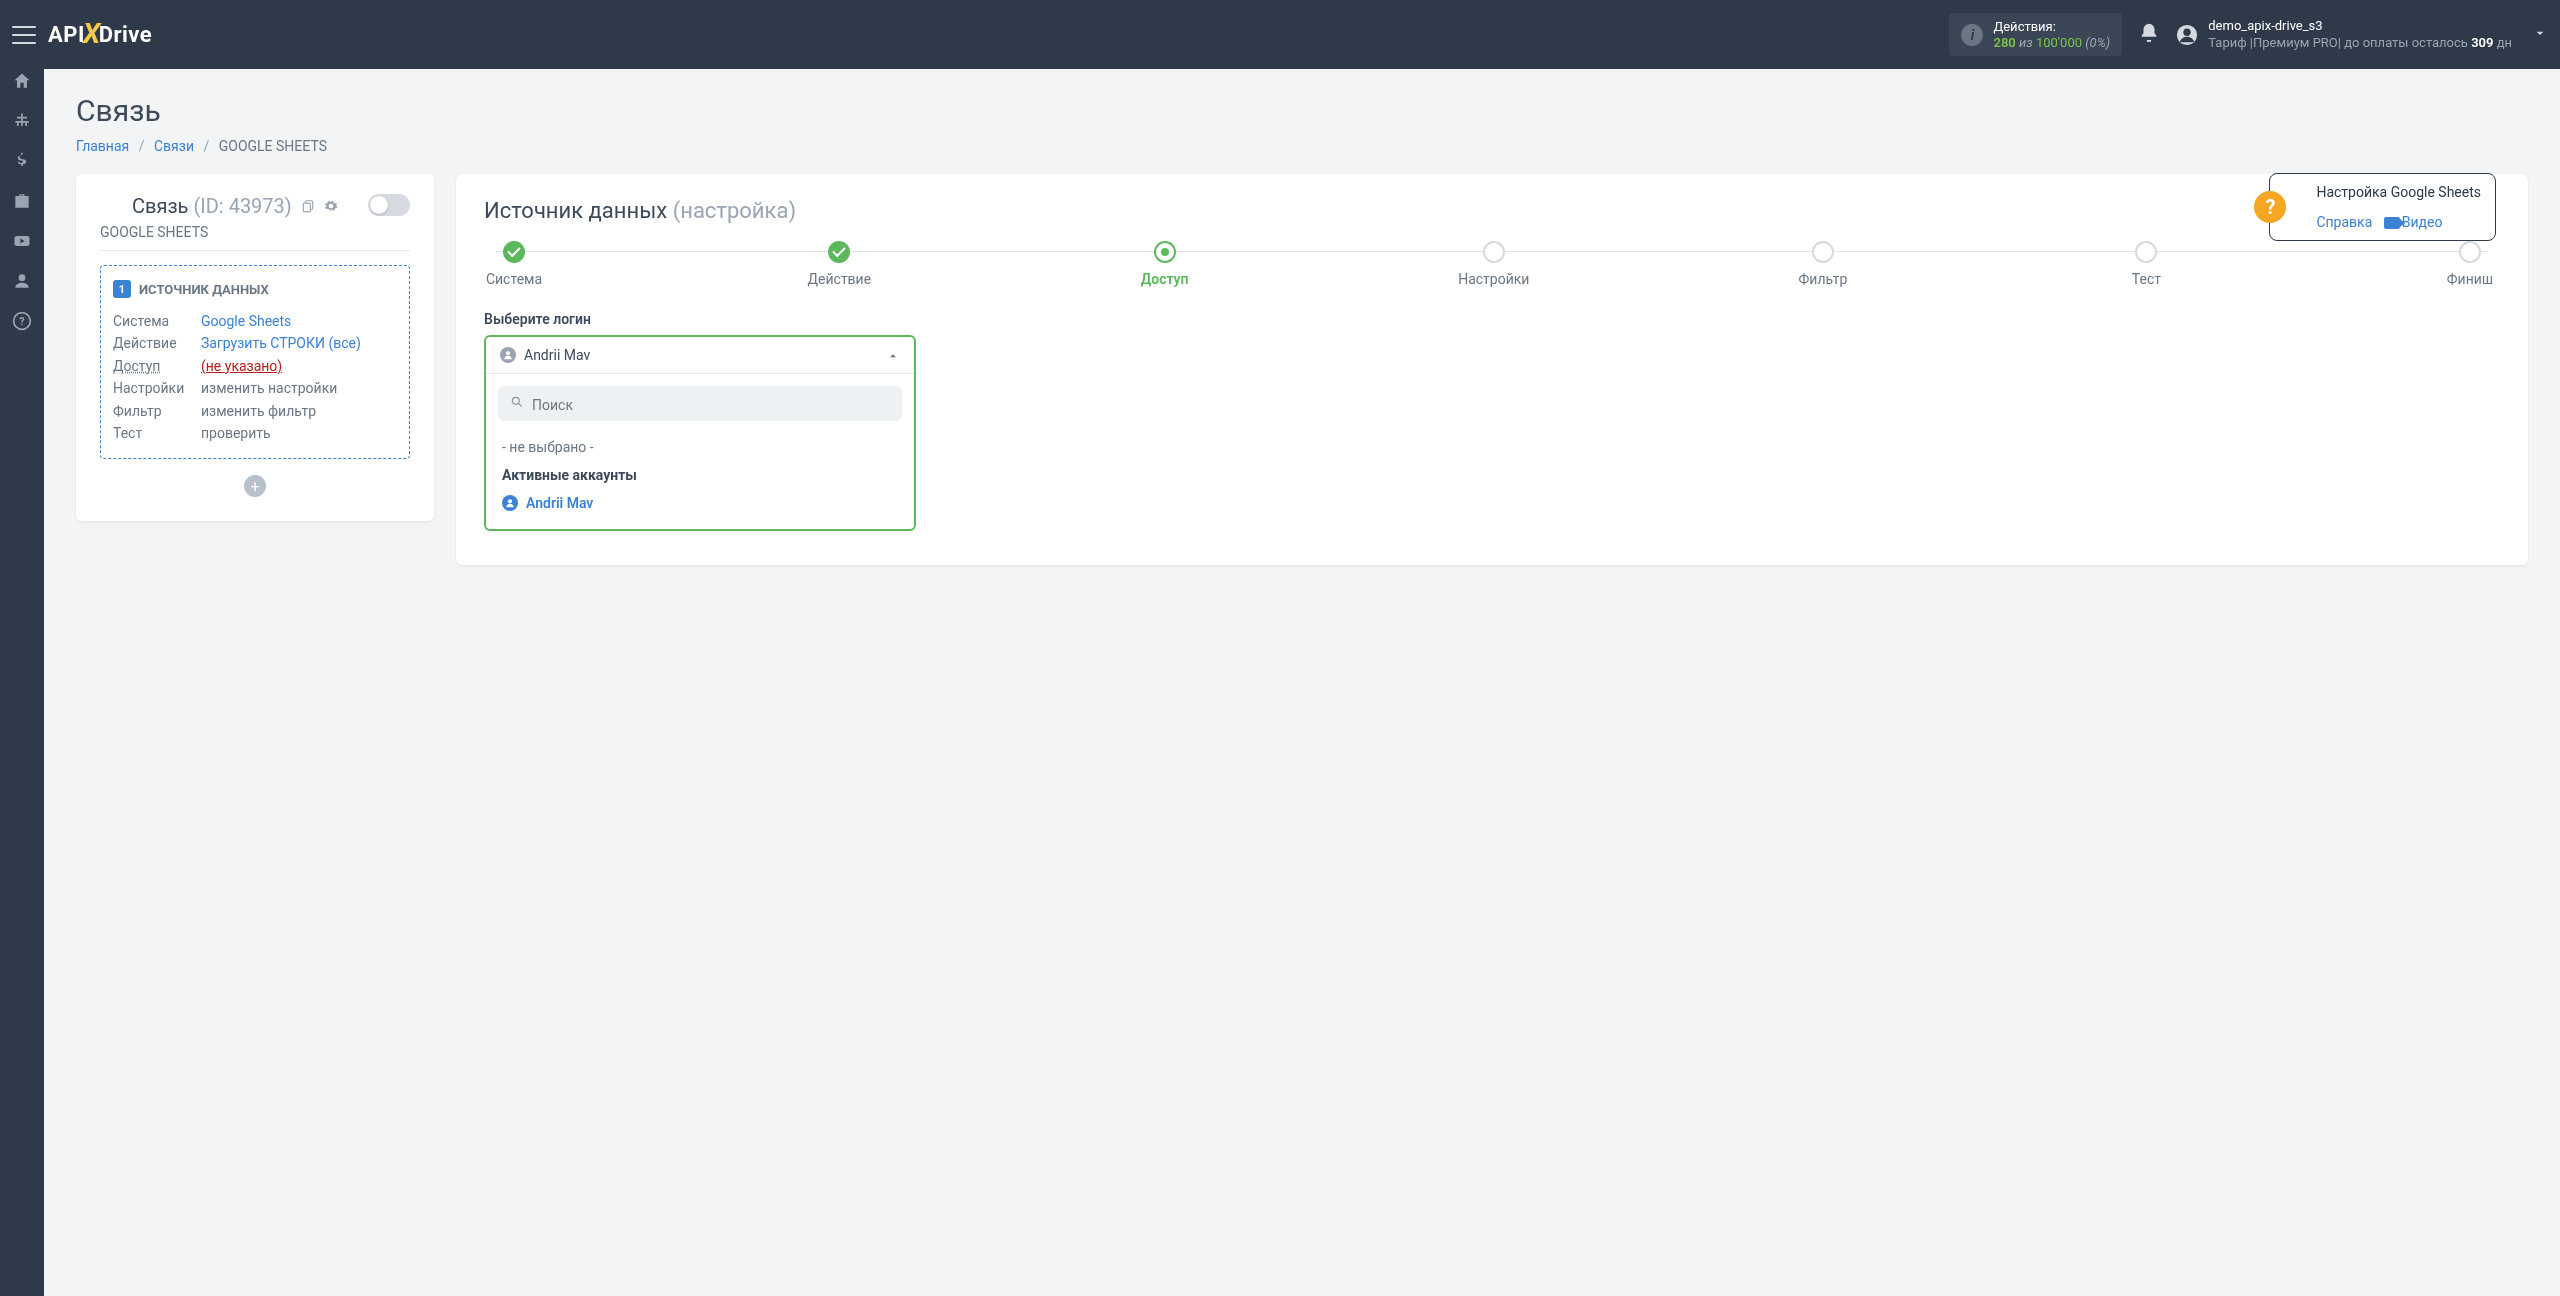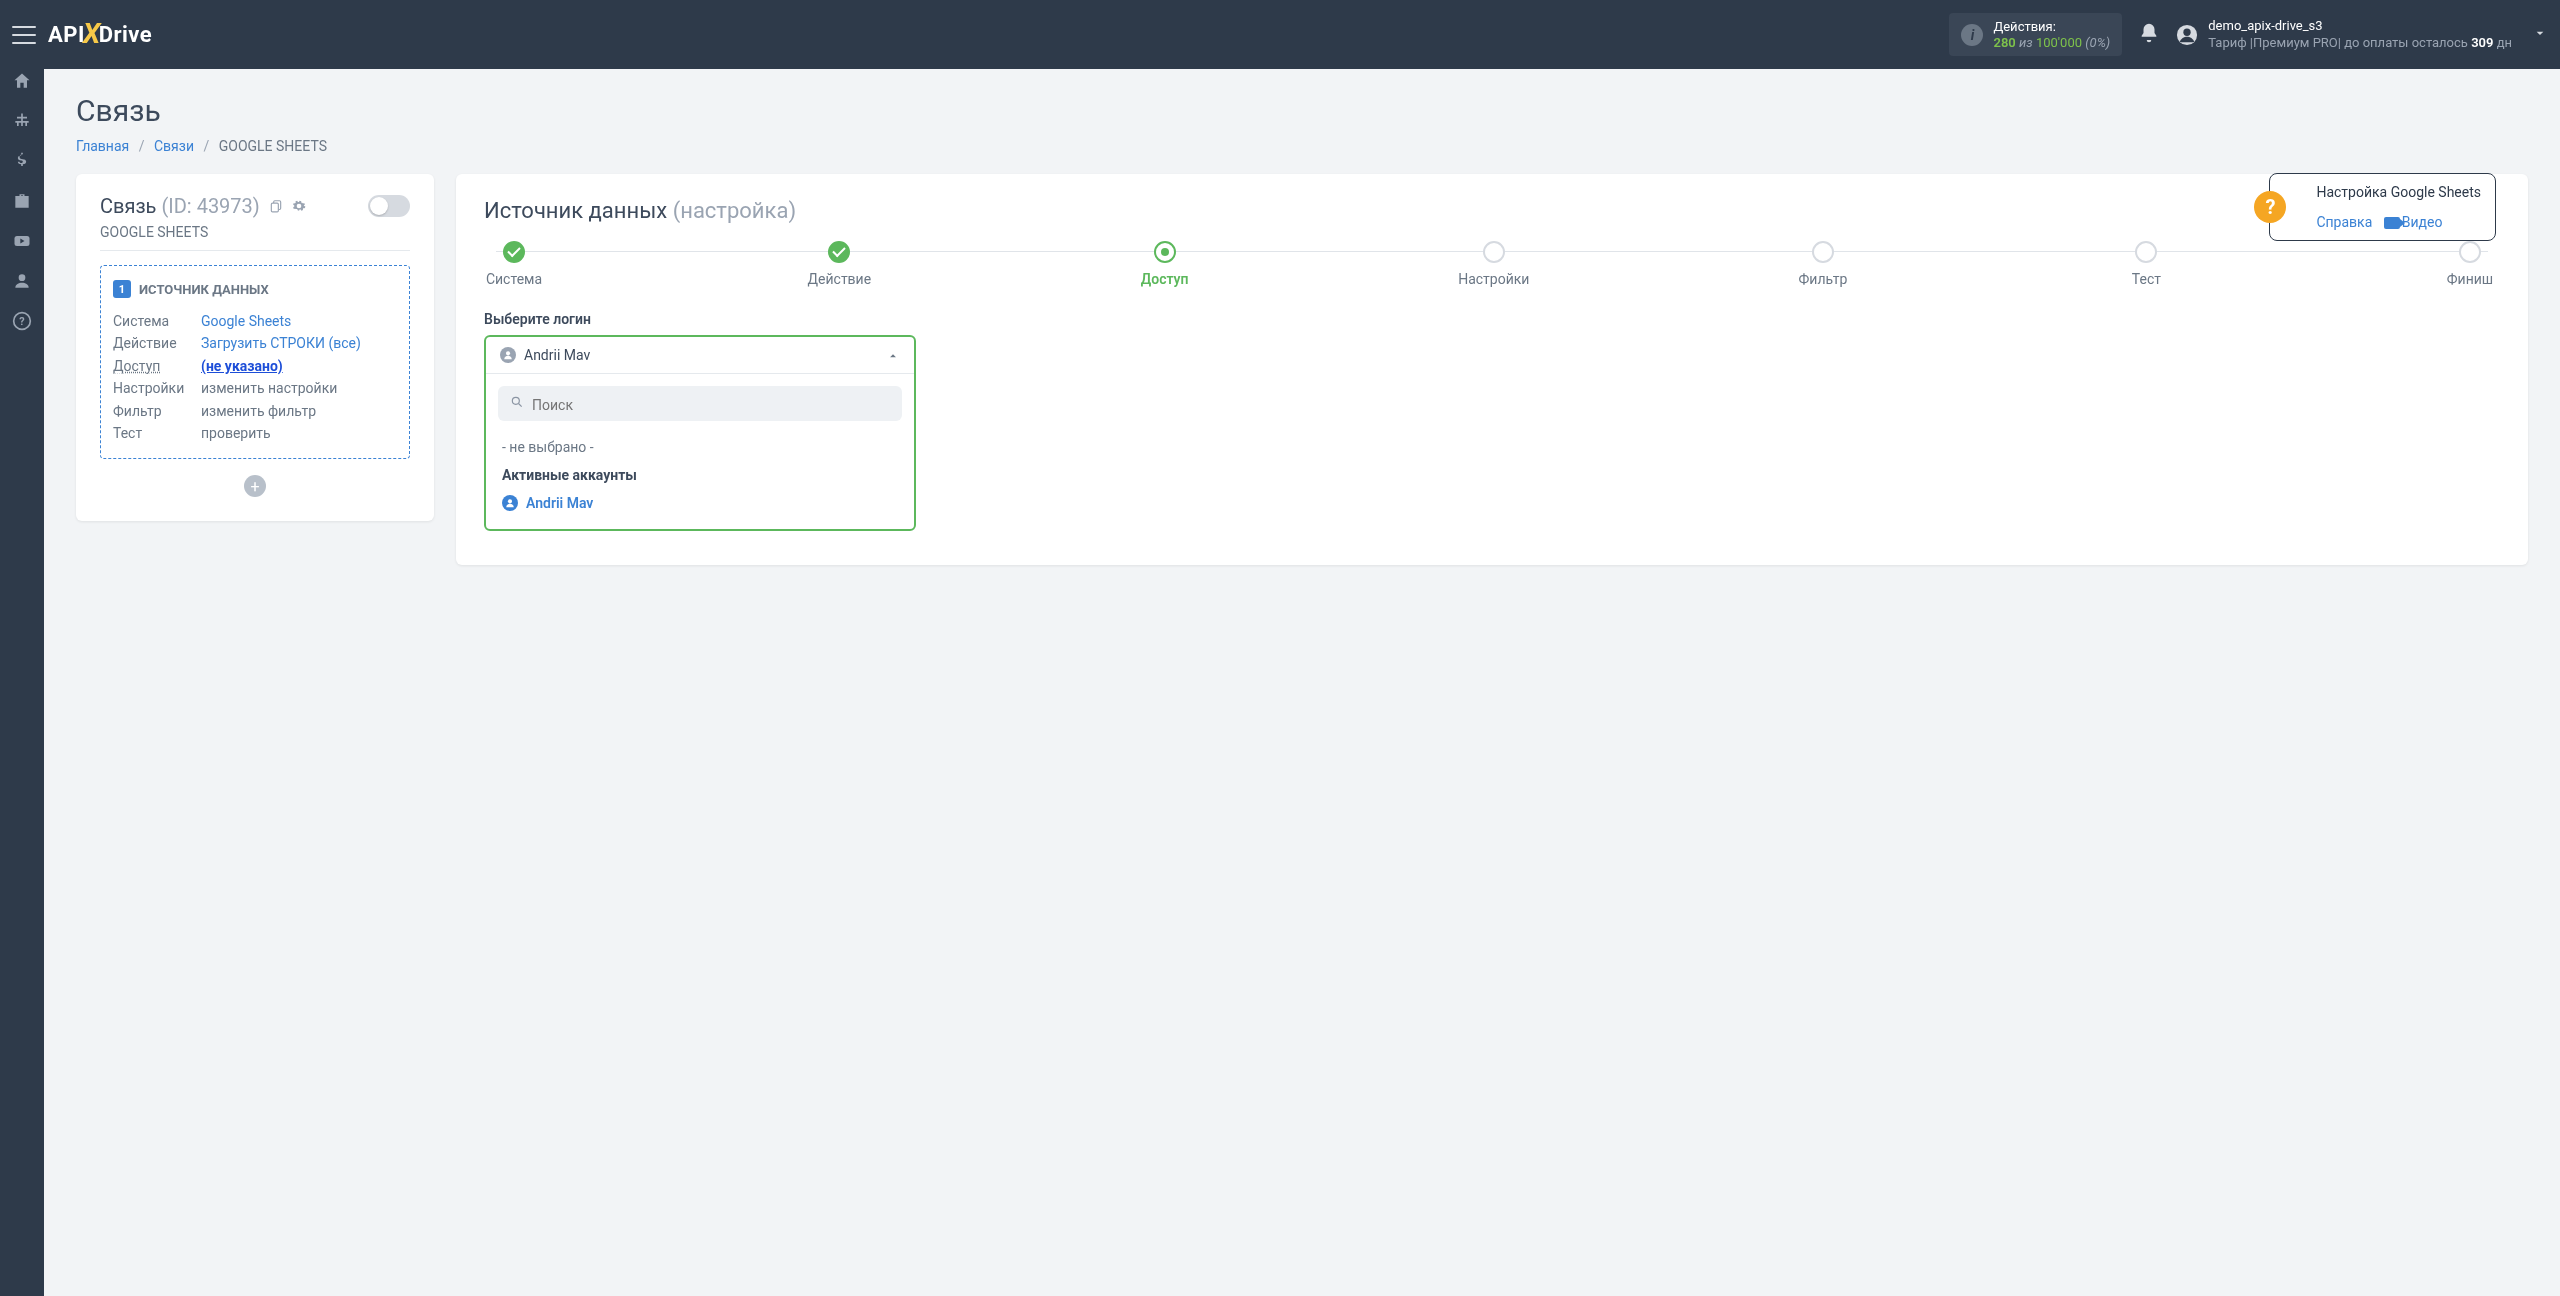--- a/index.html
+++ b/index.html
@@ -36,36 +36,36 @@
 .help-box .q { position: absolute; left: -16px; top: 50%; transform: translateY(-50%); width: 32px; height: 32px; border-radius: 50%; background: #f5a623; color: #fff; display: flex; align-items: center; justify-content: center; font-size: 20px; font-weight: 700; }
 .help-box .t1 { font-size: 14px; color: #2e3a4a; }
 .help-box .links { font-size: 14px; margin-top: 14px; }
 .help-box .links a { color: #3b82d4; text-decoration: none; }
 .help-box .links .vid { margin-left: 8px; }
 .help-box .vico { display: inline-block; width: 16px; height: 12px; background: #3b82d4; border-radius: 2px; position: relative; vertical-align: middle; margin-right: 2px; }
 .help-box .vico::after { content: ''; position: absolute; right: -5px; top: 2px; border-left: 5px solid #3b82d4; border-top: 4px solid transparent; border-bottom: 4px solid transparent; }
 .cols { display: flex; gap: 22px; margin-top: 20px; align-items: flex-start; }
 .card { background: #fff; border-radius: 6px; box-shadow: 0 1px 3px rgba(0,0,0,0.08); }
 .left-card { width: 358px; padding: 20px 24px 24px; }
-.left-card .title-row { display: flex; align-items: center; justify-content: space-between; margin-bottom: 6px; }
+.left-card .title-row { display: flex; align-items: flex-start; justify-content: space-between; margin-bottom: 6px; margin-left: 32px; }
 .left-card .title-row .ttl { font-size: 20px; color: #3d4a5c; }
 .left-card .title-row .ttl .id { color: #9aa4b2; font-weight: 400; }
 .left-card .title-row .ico-inline { color: #9aa4b2; margin-left: 4px; }
 .toggle { width: 42px; height: 22px; background: #d6dae0; border-radius: 11px; position: relative; }
 .toggle::after { content: ''; position: absolute; left: 2px; top: 2px; width: 18px; height: 18px; background: #fff; border-radius: 50%; box-shadow: 0 1px 2px rgba(0,0,0,0.2); }
 .left-card .subtitle { font-size: 14px; color: #6b7785; padding-bottom: 10px; border-bottom: 1px solid #e5e9ed; margin-bottom: 14px; }
 .src-box { border: 1px dashed #3b82d4; border-radius: 4px; padding: 14px 12px 14px; }
 .src-box .hdr { display: flex; align-items: center; gap: 8px; font-size: 13px; font-weight: 700; color: #6b7785; margin-bottom: 12px; }
 .src-box .hdr .num { width: 18px; height: 18px; background: #3b82d4; color: #fff; border-radius: 3px; display: inline-flex; align-items: center; justify-content: center; font-size: 11px; font-weight: 700; }
 .src-box .row { display: flex; font-size: 14px; line-height: 1.6; }
 .src-box .row .k { width: 88px; color: #6b7785; }
 .src-box .row .k.u { text-decoration: underline dotted; }
 .src-box .row .v { color: #6b7785; }
 .src-box .row .v.link { color: #3b82d4; }
-.src-box .row .v.warn { color: #1d4ed8; text-decoration: underline; font-weight: 700; text-align: center; }
+.src-box .row .v.warn { color: #b91c1c; text-decoration: underline; font-weight: 400; text-align: center; }
 .add-btn { width: 22px; height: 22px; background: #b8c0ca; border-radius: 50%; color: #fff; display: flex; align-items: center; justify-content: center; margin: 16px auto 0; font-size: 16px; cursor: pointer; }
 .right-card { flex: 1; padding: 24px 28px 34px; }
 .right-card .rtitle { font-size: 22px; color: #3d4a5c; margin-bottom: 18px; }
 .right-card .rtitle .sub { color: #9aa4b2; }
 .stepper { display: flex; align-items: flex-start; justify-content: space-between; margin-bottom: 24px; position: relative; }
 .stepper::before { content: ''; position: absolute; left: 12px; right: 12px; top: 10px; height: 1px; background: #e0e4e9; z-index: 0; }
 .step { display: flex; flex-direction: column; align-items: center; gap: 8px; z-index: 1; min-width: 60px; }
 .step .dot { width: 22px; height: 22px; border-radius: 50%; background: #fff; border: 2px solid #d6dae0; display: flex; align-items: center; justify-content: center; }
 .step.done .dot { background: #5cb85c; border-color: #5cb85c; }
 .step.done .dot::after { content: ''; width: 10px; height: 5px; border-left: 2px solid #fff; border-bottom: 2px solid #fff; transform: rotate(-45deg); margin-top: -3px; }

